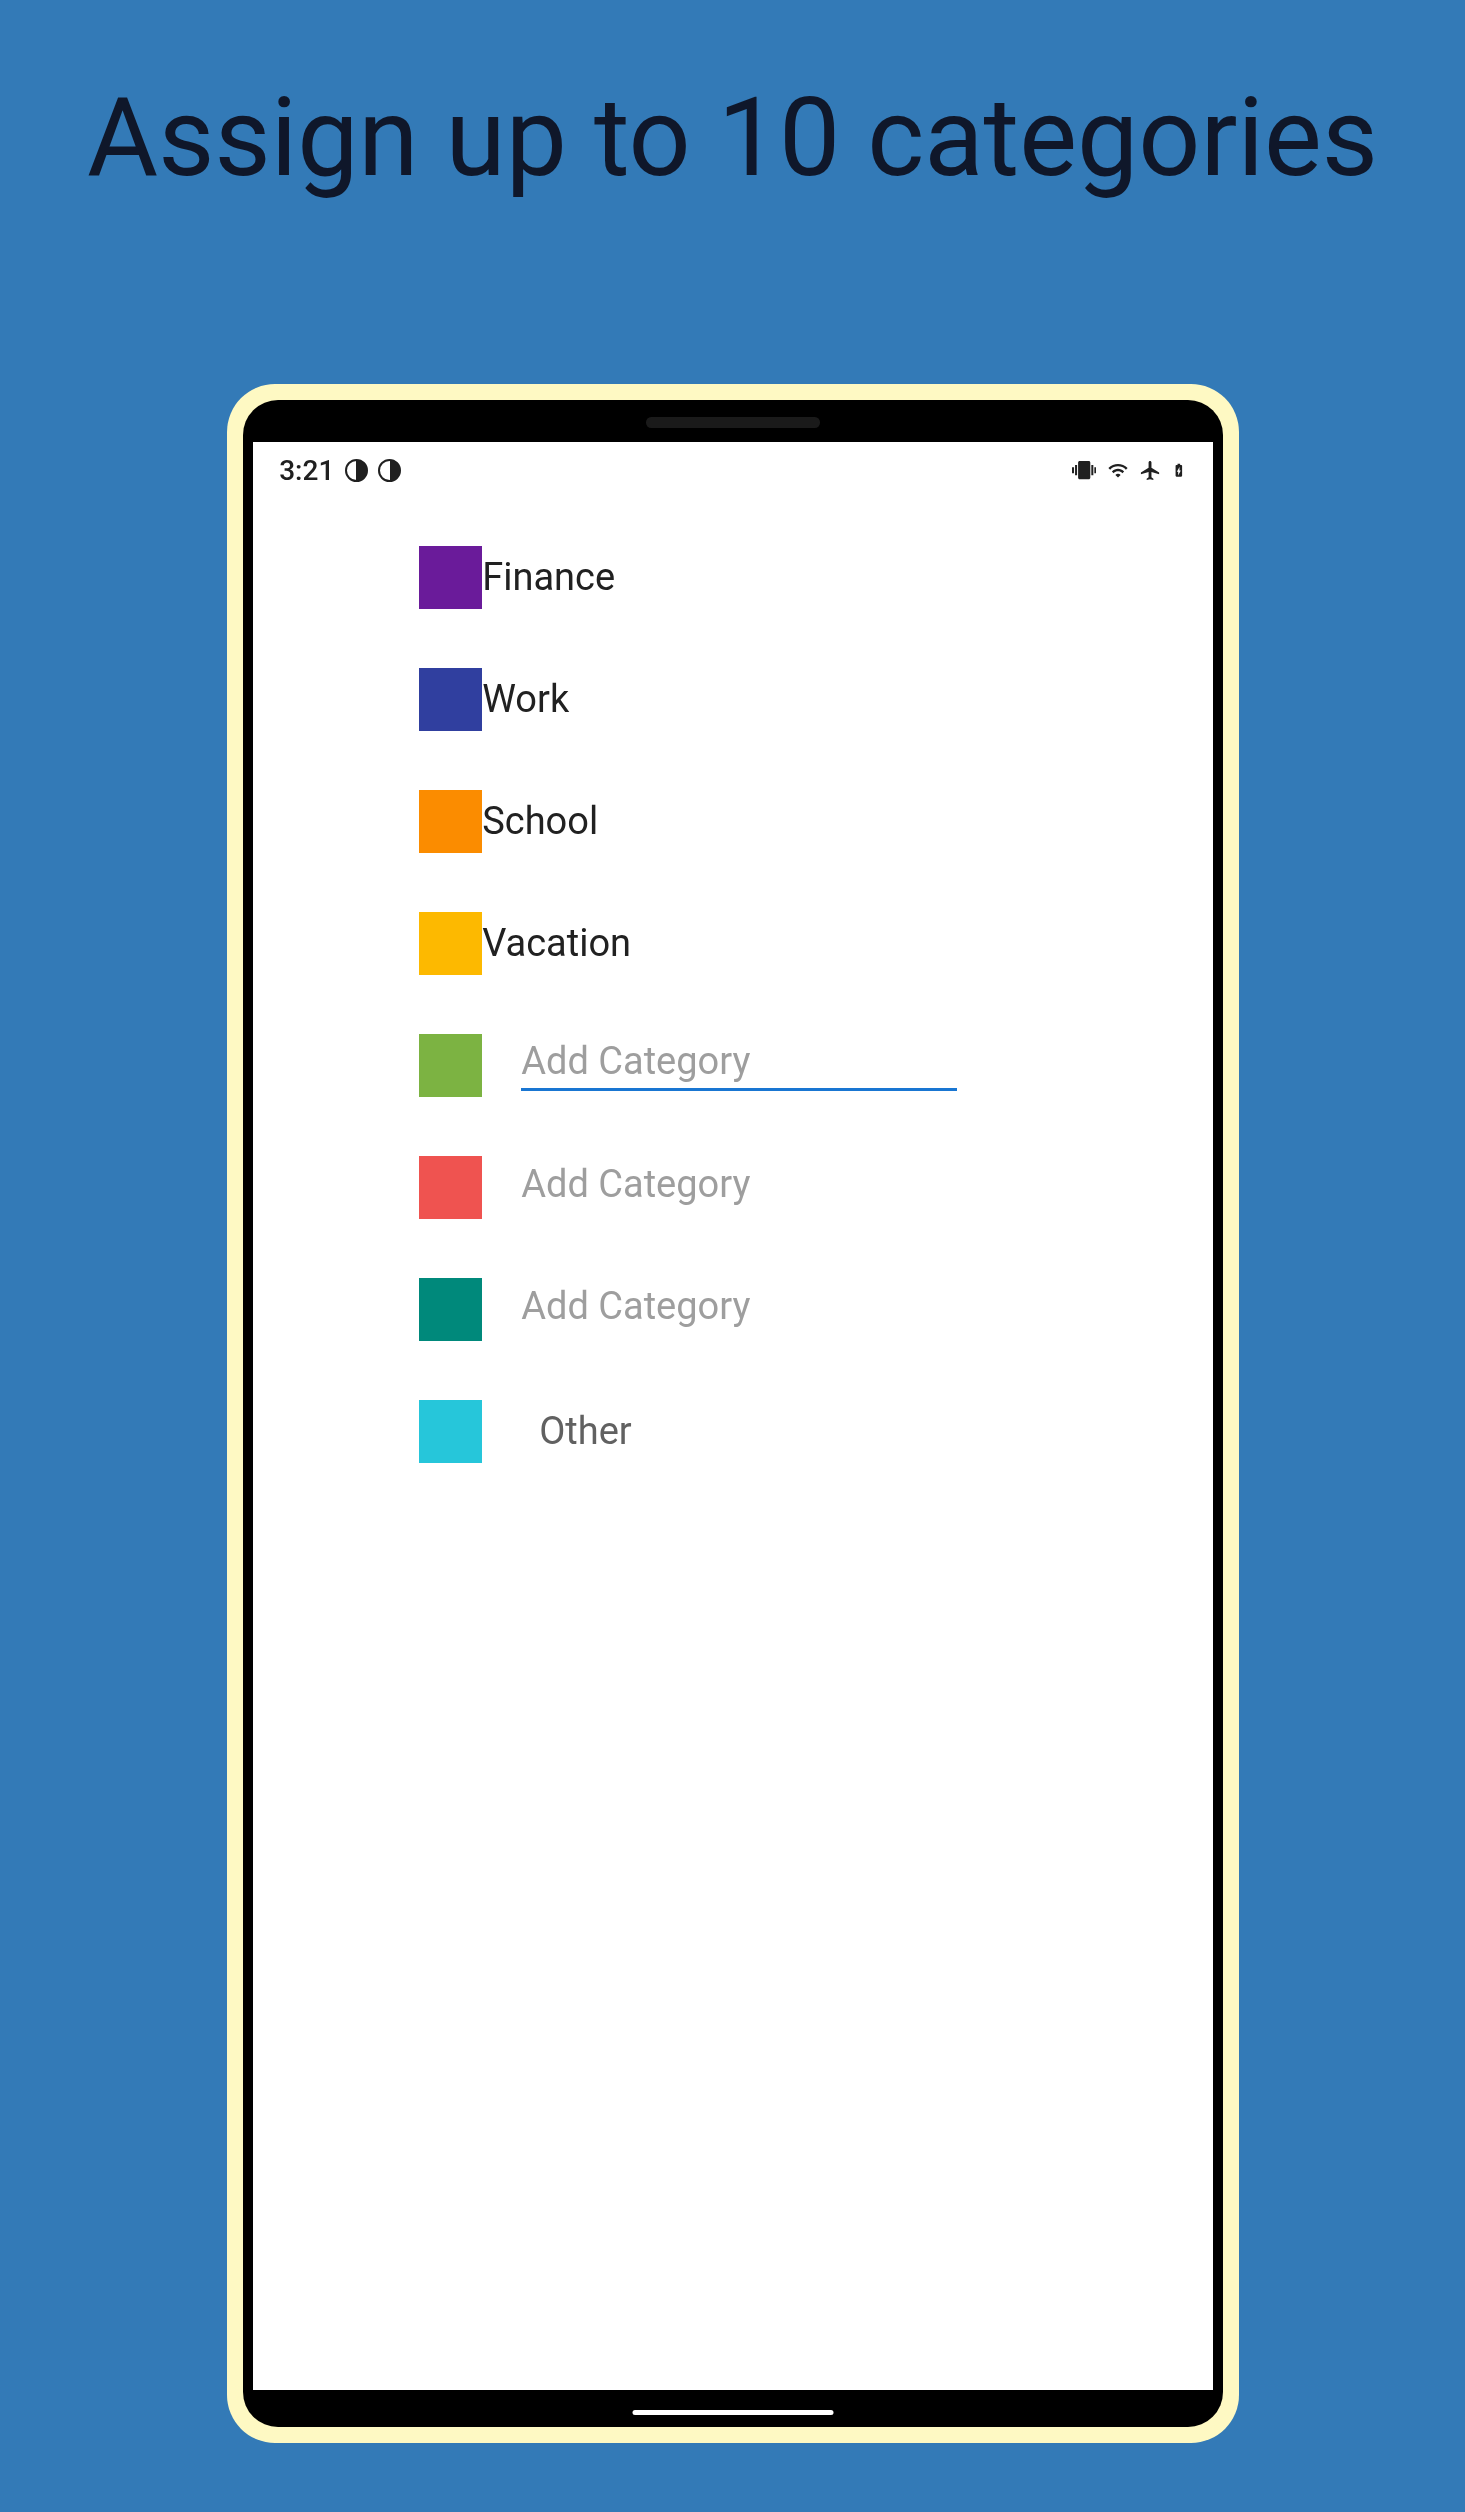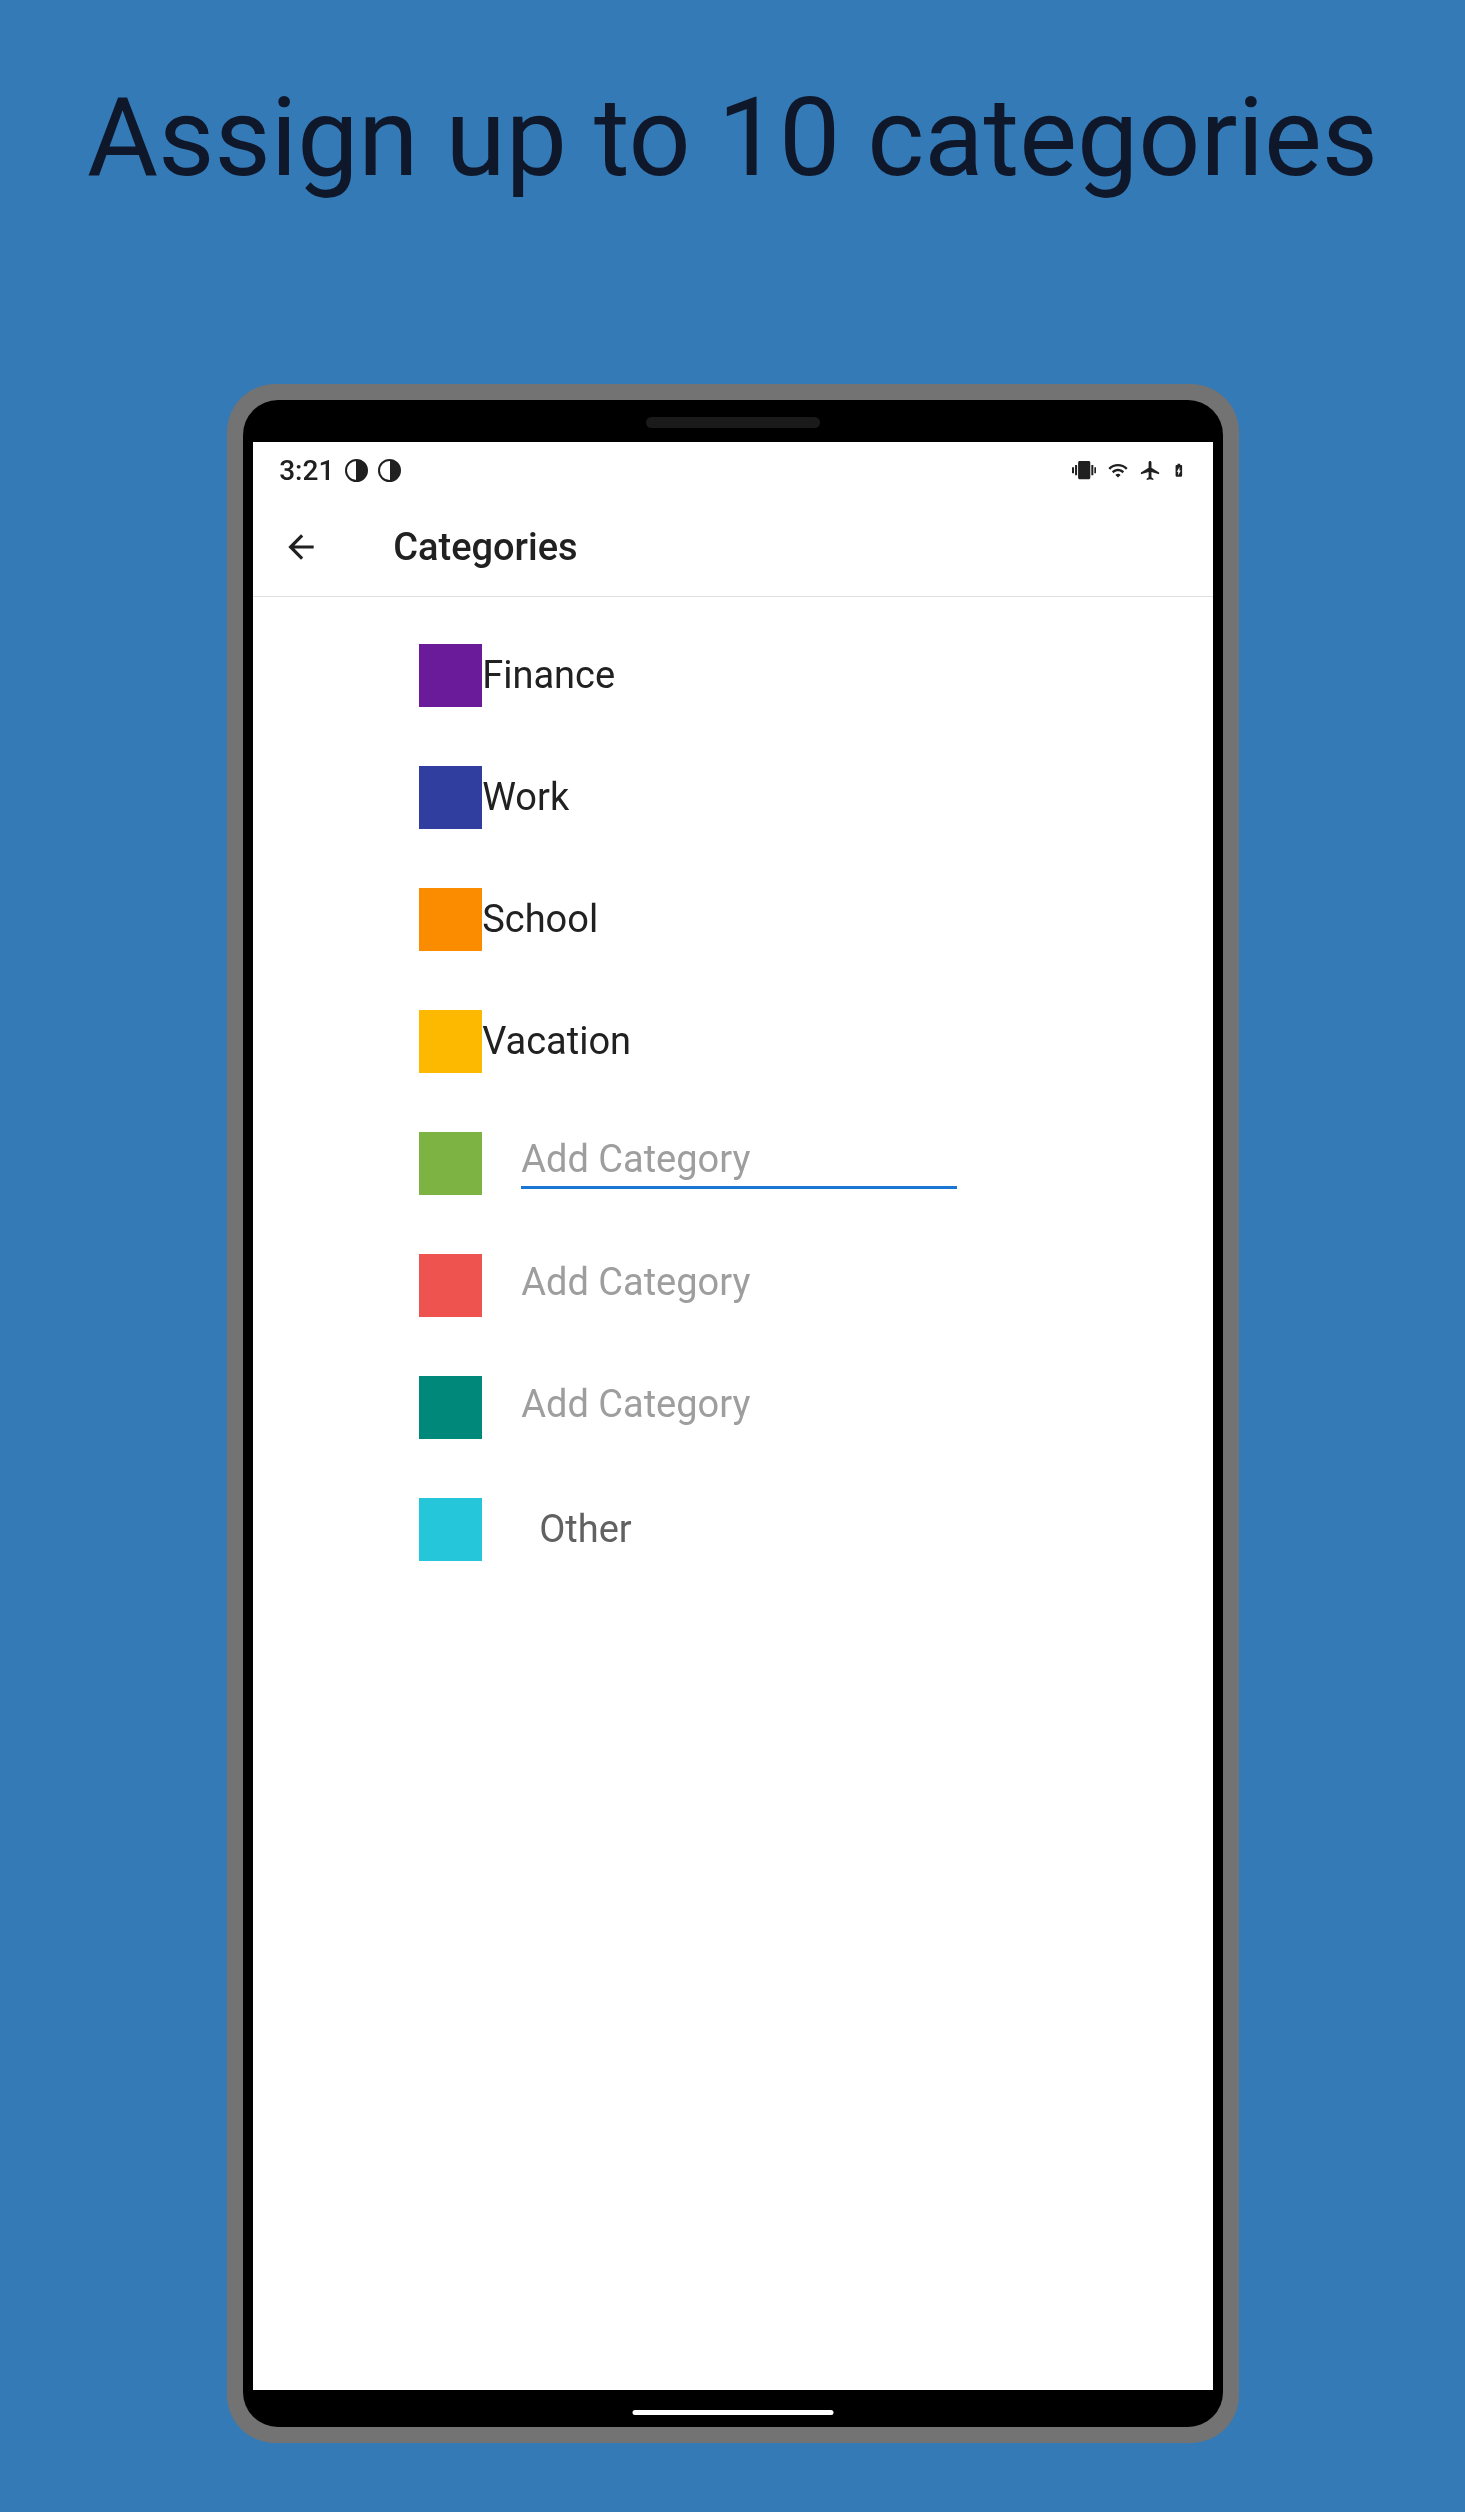--- a/index.html
+++ b/index.html
@@ -25,21 +25,21 @@
       padding-top: 70px;
       line-height: 1.25;
     }
     
     .phone-frame {
       position: absolute;
       left: 227px;
       top: 384px;
       width: 1012px;
       height: 2059px;
-      background: #737373;
+      background: #fef9c3;
       border-radius: 48px;
       padding: 15.7px;
     }
     
     .phone-inner-frame {
       width: 100%;
       height: 100%;
       border-radius: 35px;
       background: #000000;
       padding: 42px 10.5px 37px 10.5px;
@@ -232,28 +232,20 @@
             </svg>
           </span>
           <span class="battery-icon">
             <svg width="15.7" height="24.4" viewBox="0 0 24 24" fill="#202020">
               <path d="M15.67 4H14V2h-4v2H8.33C7.6 4 7 4.6 7 5.33v15.33C7 21.4 7.6 22 8.33 22h7.33c.74 0 1.34-.6 1.34-1.33V5.33C17 4.6 16.4 4 15.67 4zM11 20v-5.5H9L13 7v5.5h2L11 20z"></path>
             </svg>
           </span>
         </div>
       </div>
 
-      <div class="app-bar">
-        <div class="back-button">
-          <svg width="38" height="38" viewBox="0 0 24 24" fill="#212121">
-            <path d="M20 11H7.83l5.59-5.59L12 4l-8 8 8 8 1.41-1.41L7.83 13H20v-2z"></path>
-          </svg>
-        </div>
-        <div class="app-bar-title">Categories</div>
-      </div>
 
       <div class="category-list">
 
         <div class="category-row">
           <div class="color-swatch" style="background:#6a1b9a"></div>
           <span class="category-label">Finance</span>
         </div>
 
         <div class="category-row">
           <div class="color-swatch" style="background:#303f9f"></div>

